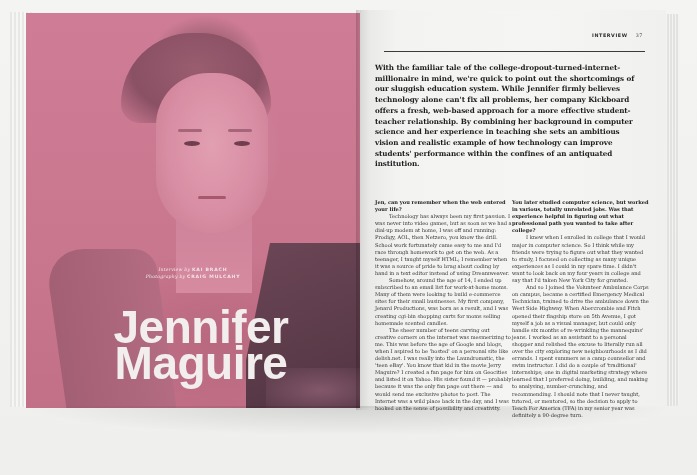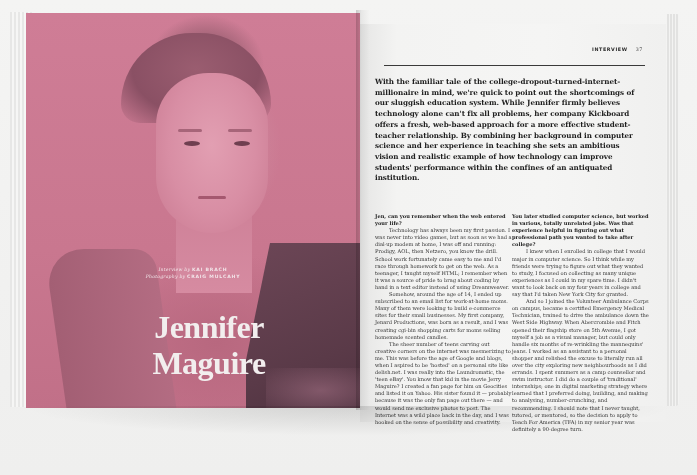--- a/index.html
+++ b/index.html
@@ -35,29 +35,29 @@
   .shawl-right { position: absolute; left: 220px; top: 230px; width: 160px; height: 180px;
     background: linear-gradient(160deg, #6c4656 0%, #5a3a48 60%, #4a2f3c 100%);
     clip-path: polygon(15% 0, 100% 0, 100% 100%, 0 100%, 0 65%); }
   .shawl-sheen { position: absolute; left: 240px; top: 355px; width: 110px; height: 45px;
     background: radial-gradient(ellipse at 50% 50%, rgba(160,110,130,0.6), rgba(160,110,130,0)); }
 
   .credits { position: absolute; left: 0; width: 100%; top: 253px; text-align: center; color: #f3e6ea;
     font-size: 4.6px; line-height: 7px; letter-spacing: 0.2px; }
   .credits .lbl { font-style: italic; }
   .credits .nm { font-family: "DejaVu Sans", sans-serif; font-weight: bold; letter-spacing: 0.8px; }
-  .title { position: absolute; left: 16px; width: 100%; top: 296px; text-align: center; color: #f2eeee;
-    font-family: Liberation Serif, serif; font-weight: bold; font-size: 32px; line-height: 36px; letter-spacing: -0.5px; }
+  .title { position: absolute; left: 8px; width: 100%; top: 296px; text-align: center; color: #f2eeee;
+    font-family: Liberation Sans, sans-serif; font-weight: bold; font-size: 46px; line-height: 36px; letter-spacing: -0.5px; }
 
   
   .gutter { position: absolute; left: 356px; top: 10px; width: 14px; height: 400px;
     background: linear-gradient(90deg, rgba(0,0,0,0.18), rgba(0,0,0,0.05) 40%, rgba(255,255,255,0) 100%); }
 
   
-  .right-page { position: absolute; left: 360px; top: 24px; width: 306px; height: 398px;
+  .right-page { position: absolute; left: 360px; top: 10px; width: 306px; height: 398px;
     background: linear-gradient(90deg, #e6e6e5 0%, #f3f3f2 12%, #f5f5f4 60%, #f0f0ef 100%); padding-left: 12px; }
   .right-stack { position: absolute; left: 667px; top: 14px; width: 12px; height: 392px;
     background: repeating-linear-gradient(90deg, #e2e2e1 0 2px, #f3f3f2 2px 3px); border-radius: 0 2px 4px 0; }
   .running-head { position: absolute; right: 23px; top: 23px; font-size: 4.8px; color: #2a2a2a; letter-spacing: 0.6px; }
   .running-head .sec { font-family: "DejaVu Sans", sans-serif; font-weight: bold; }
   .running-head .pg { margin-left: 6px; font-family: "DejaVu Serif", serif; }
   .rule { position: absolute; left: 24px; right: 21px; top: 41px; height: 1px; background: #3a3a3a; }
 
   .intro { position: absolute; left: 15px; top: 53px; width: 270px; font-family: "DejaVu Serif", serif; font-weight: bold;
     font-size: 7.2px; line-height: 10.7px; color: #1e1e1e; letter-spacing: -0.05px; }

